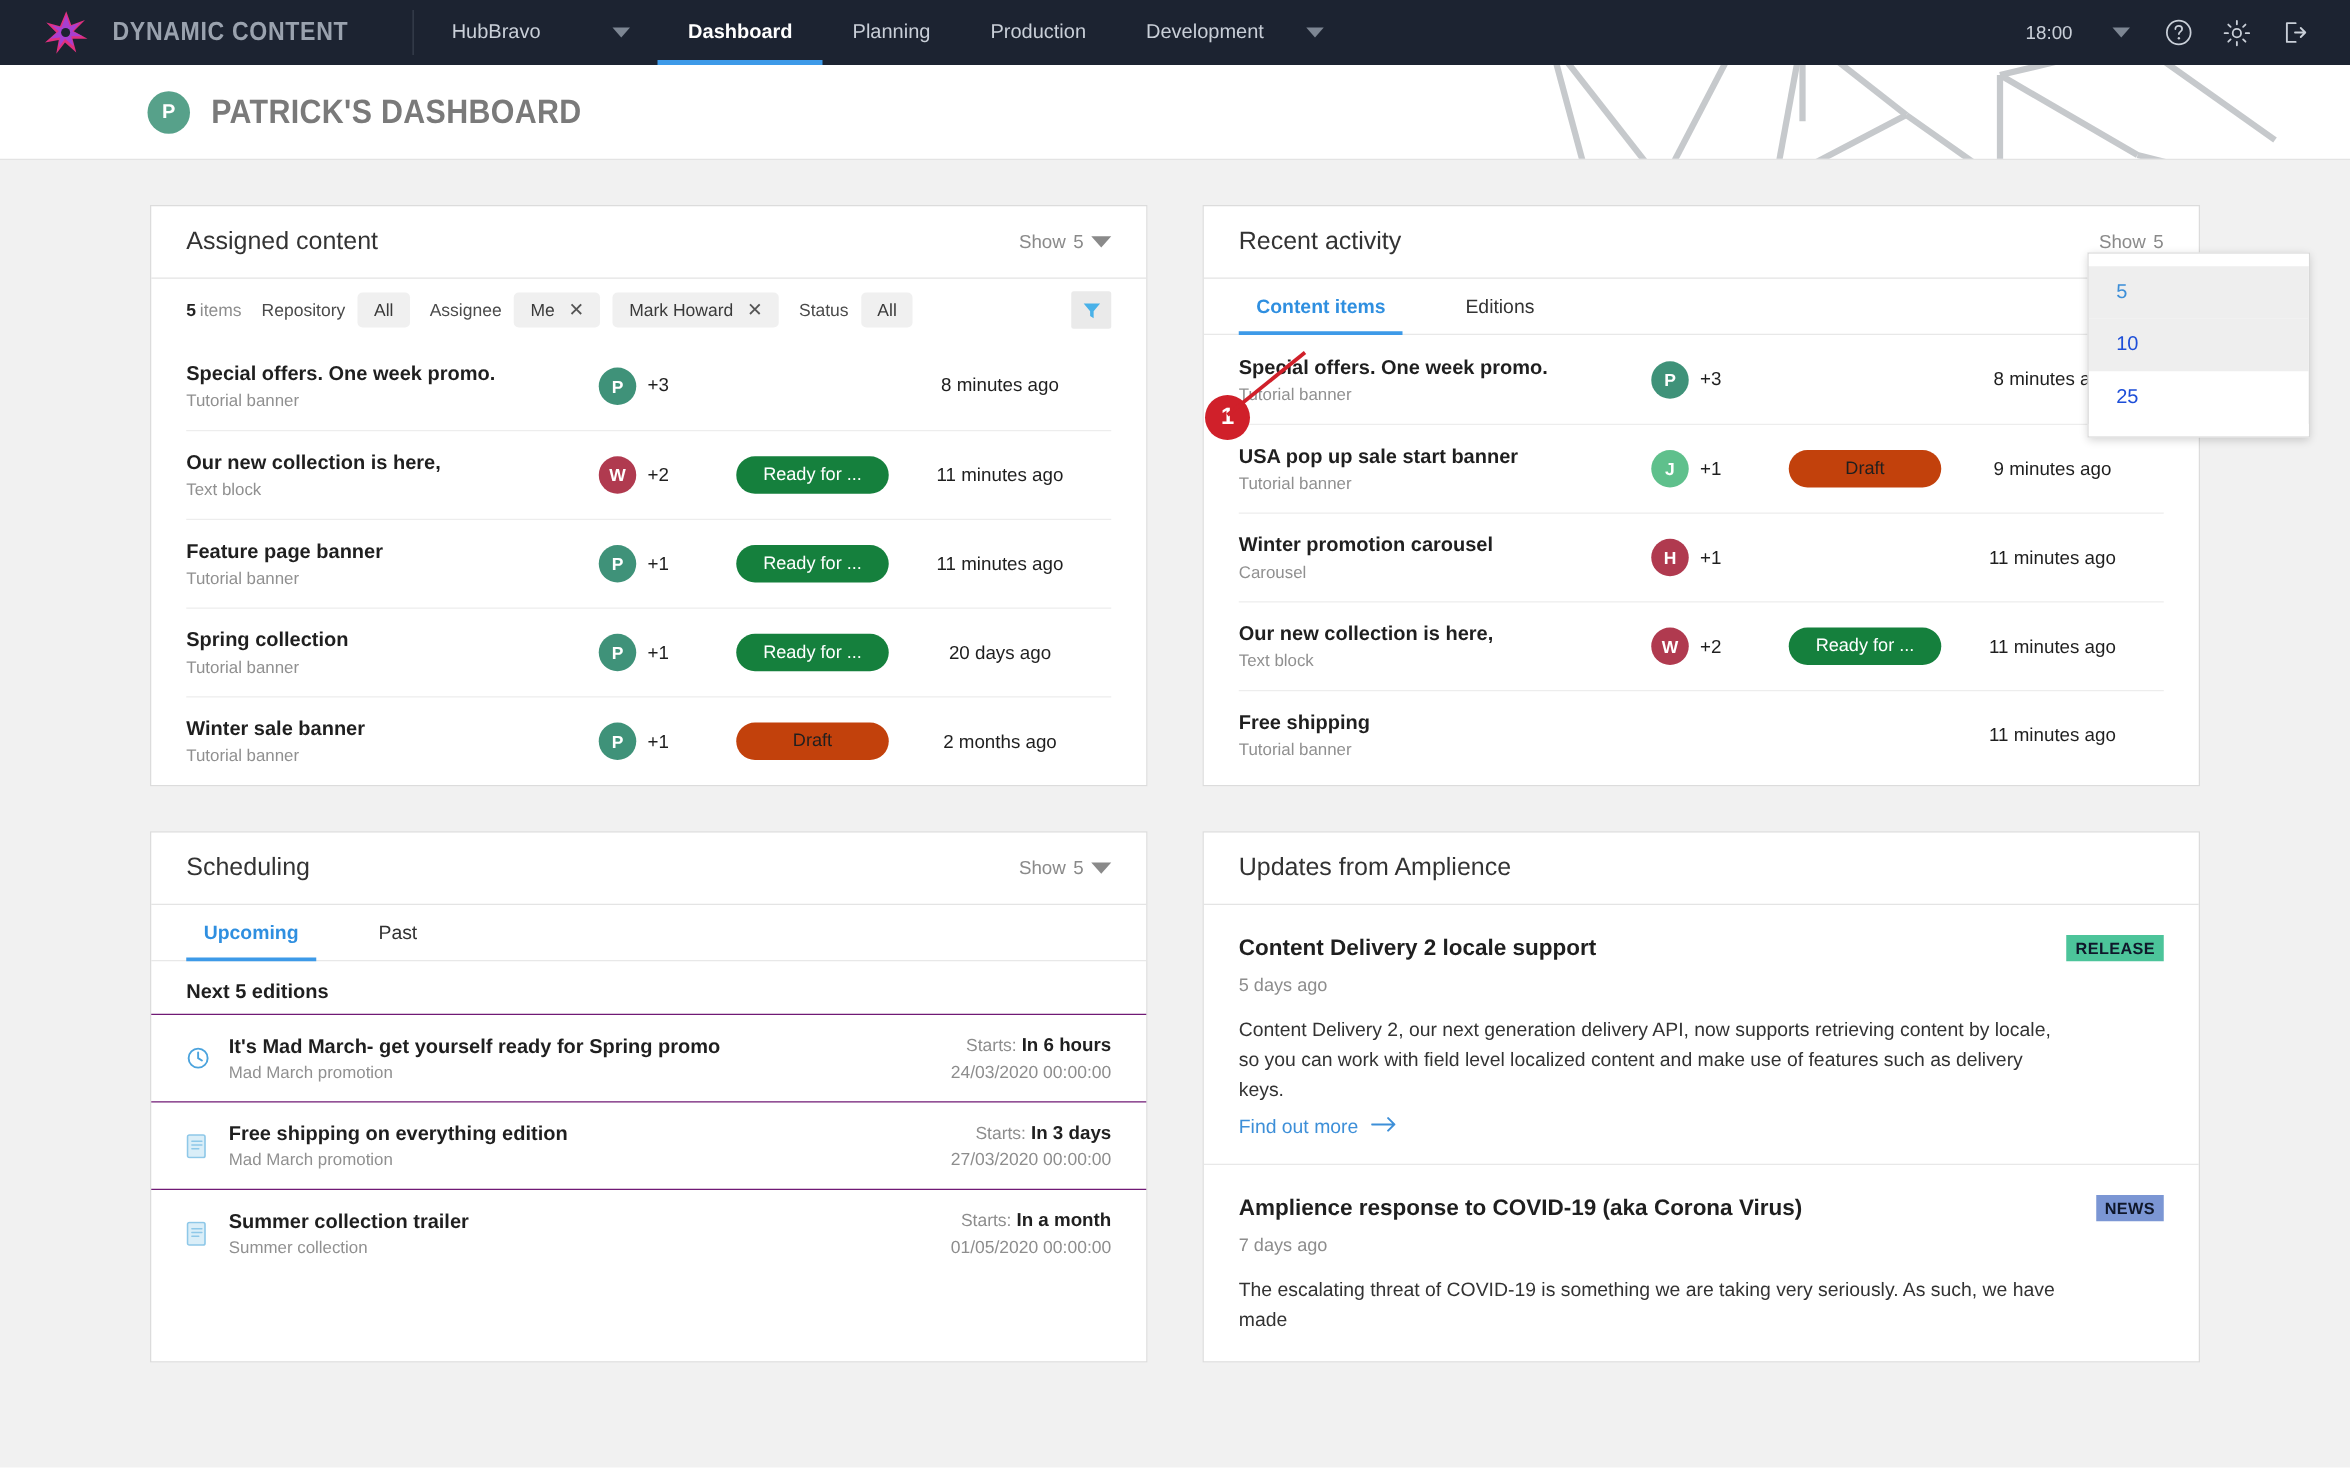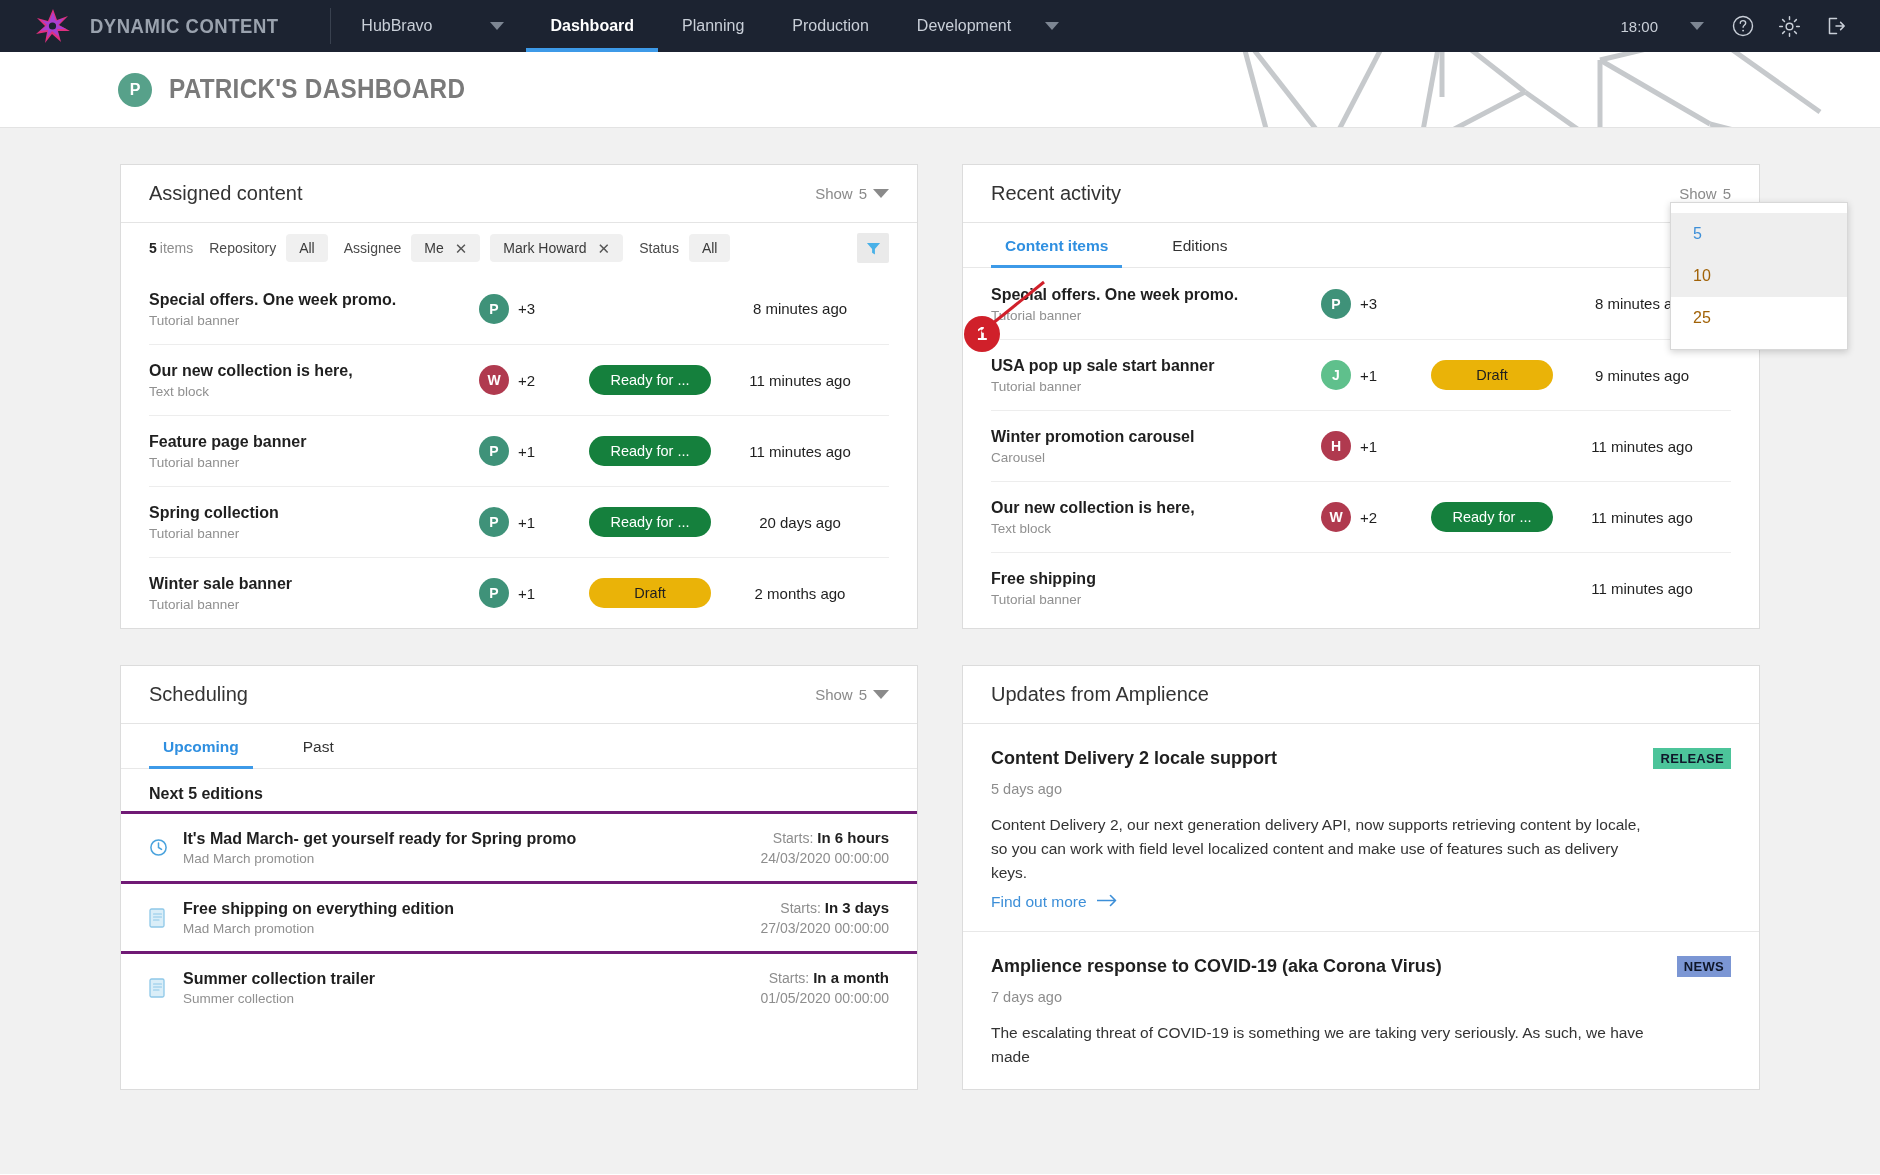--- a/index.html
+++ b/index.html
@@ -115,40 +115,40 @@
     display: flex; align-items: center; justify-content: center;
     font-size: 14px; font-weight: 700; flex: 0 0 auto;
   }
   .av-plus { font-size: 15px; color: #1f1f1f; font-weight: 400; }
   .row-status { width: 122px; flex: 0 0 auto; }
   .pill {
     border-radius: 16px; height: 30px; display: flex; align-items: center;
     justify-content: center; font-size: 14.5px; color: #fff; padding: 0 10px;
   }
   .pill.ready { background: #15803d; text-align: center; }
-  .pill.draft { background: #eab308; color: #1f1f1f; }
+  .pill.draft { background: #c2410c; color: #1f1f1f; }
   .row-time { flex: 1; text-align: center; font-size: 15px; color: #1f1f1f; }
 
   
   .tabs { display: flex; padding: 0 28px; border-bottom: 1px solid #e8e8e8; gap: 36px; }
   .tab {
     padding: 14px 14px 12px 14px; font-size: 15.5px; color: #333;
     cursor: pointer; position: relative;
   }
   .tab.active { color: #2f8fe0; font-weight: 700; }
   .tab.active::after {
     content: ""; position: absolute; left: 0; right: 0; bottom: -1px;
     height: 3px; background: #3d9ae8;
   }
 
   
   .sched-head { padding: 16px 28px 8px 28px; font-size: 16px; font-weight: 700; color: #1f1f1f; }
   .srow {
     display: flex; align-items: center; height: 70px; padding: 0 28px;
-    border-top: 3px solid #701a75; cursor: pointer;
+    border-top: 1px solid #701a75; cursor: pointer;
   }
   .srow-icon { width: 34px; flex: 0 0 auto; display: flex; align-items: center; }
   .srow-main { flex: 1; }
   .srow-title { font-size: 16px; font-weight: 700; color: #1f1f1f; }
   .srow-sub { font-size: 13.5px; color: #909090; margin-top: 3px; }
   .srow-right { text-align: right; flex: 0 0 auto; }
   .srow-starts { font-size: 14px; color: #8d8d8d; }
   .srow-starts b { color: #1f1f1f; font-size: 15px; margin-left: 4px; }
   .srow-date { font-size: 14px; color: #8d8d8d; margin-top: 4px; }
 
@@ -171,21 +171,21 @@
   }
 
   
   .dropdown {
     position: absolute; background: #fff; border: 1px solid #d8d8d8;
     box-shadow: 0 2px 7px rgba(0,0,0,0.18); width: 178px; z-index: 50;
   }
   .dd-pad { height: 10px; background: #fff; }
   .dd-item {
     height: 42px; display: flex; align-items: center; padding: 0 22px;
-    font-size: 16px; color: #a16207; cursor: pointer;
+    font-size: 16px; color: #1d4ed8; cursor: pointer;
   }
   .dd-item.selected { color: #3d8fd8; background: #eeeeee; }
   .dd-item.hover { background: #eeeeee; }
 
   
   .annot { position: absolute; z-index: 60; pointer-events: none; }
   .annot-num {
     width: 36px; height: 36px; border-radius: 50%; background: #d0202a;
     color: #fff; font-size: 19px; font-weight: 700;
     display: flex; align-items: center; justify-content: center;

